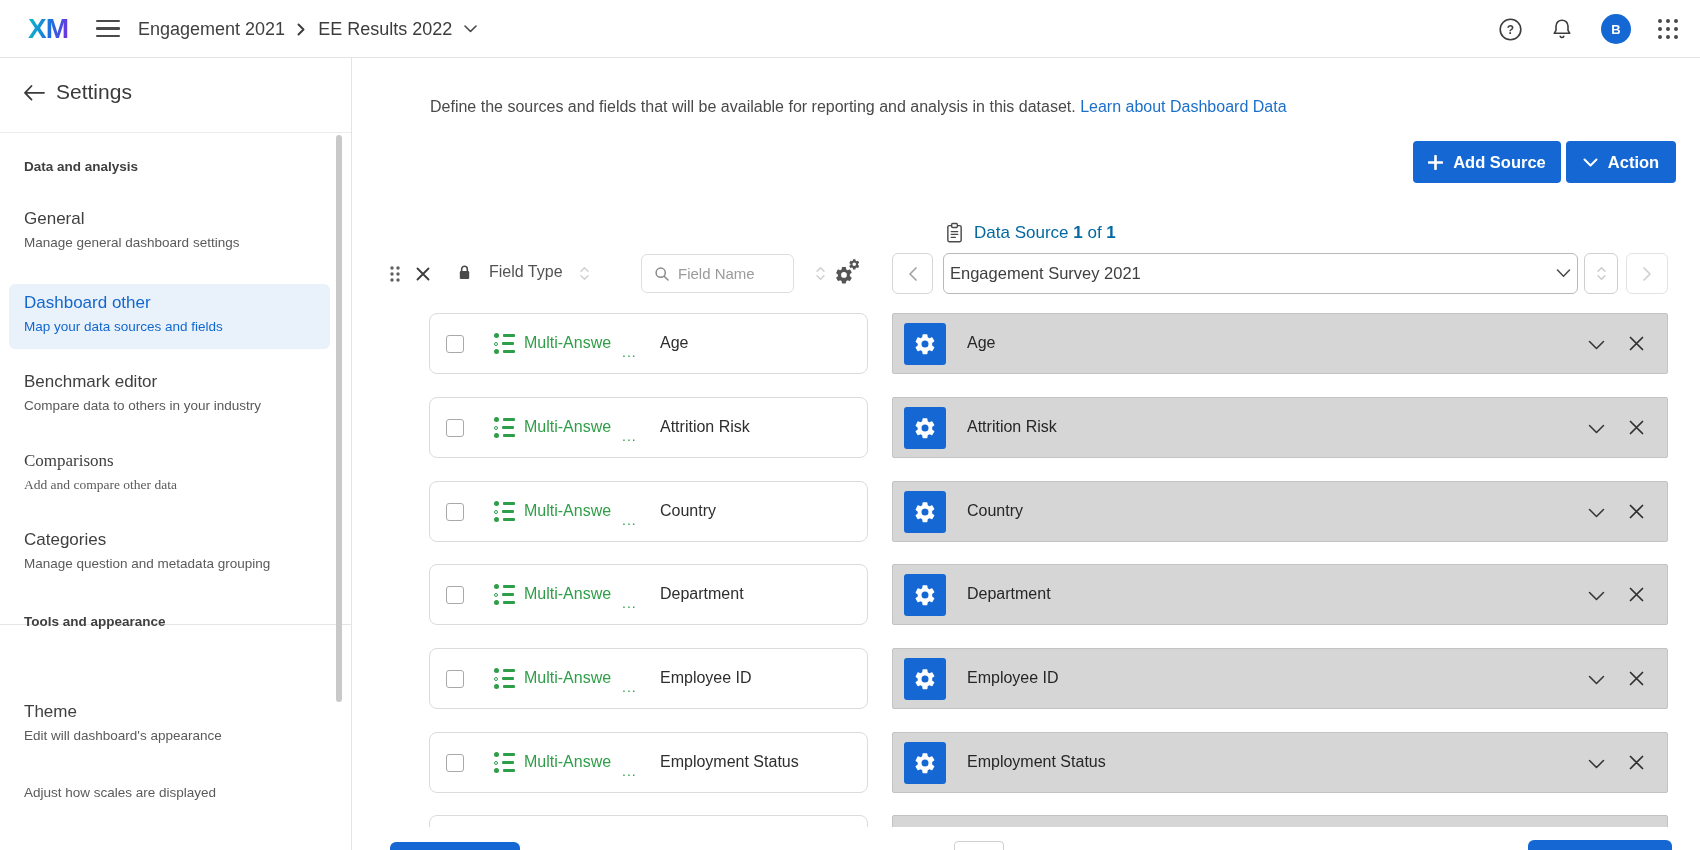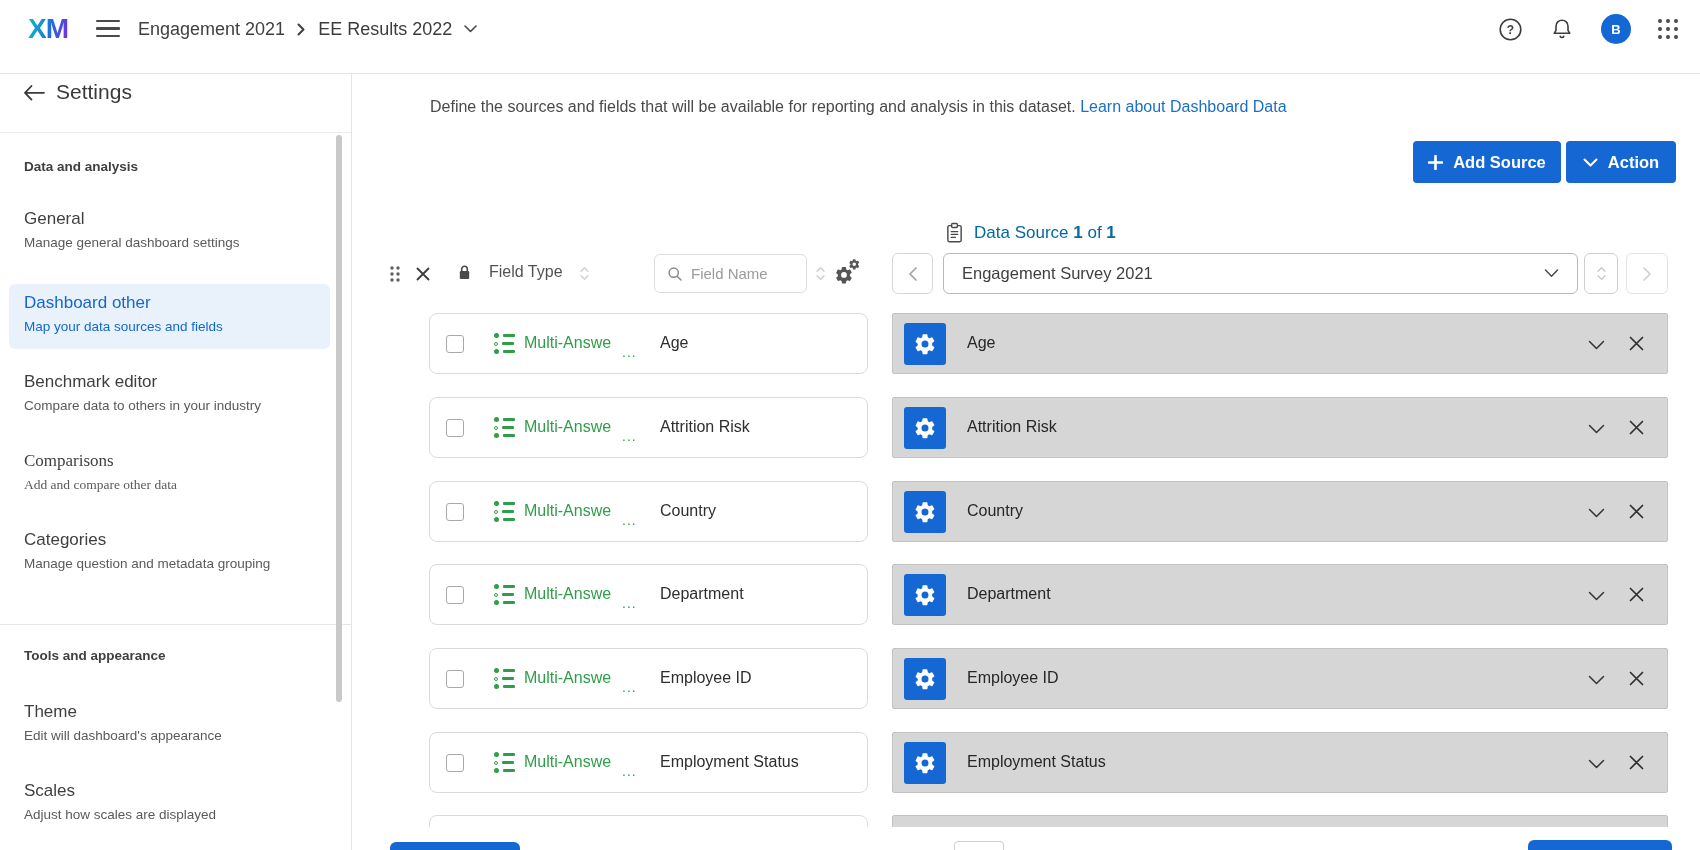--- a/index.html
+++ b/index.html
@@ -1,20 +1,20 @@
 <!DOCTYPE html>
 <html><head>
 <meta charset="utf-8">
 <style>
   * { margin:0; padding:0; box-sizing:border-box; }
   html,body { width:1700px; height:850px; overflow:hidden; background:#fff;
     font-family:"Liberation Sans","DejaVu Sans",sans-serif; }
 
   
-  .topbar { position:absolute; left:0; top:0; width:1700px; height:74px; background:#fff;
+  .topbar { position:absolute; left:0; top:0; width:1700px; height:58px; background:#fff;
     border-bottom:1px solid #e4e4e4; display:flex; align-items:center; z-index:30; }
   .logo { position:absolute; left:28px; top:13px; font-size:28px; font-weight:800; letter-spacing:-1px;
     background:linear-gradient(100deg,#0cc0c7 0%,#1d6fe0 55%,#7a2bdf 100%);
     -webkit-background-clip:text; background-clip:text; color:transparent; }
   .hamburger { position:absolute; left:96px; top:20px; width:24px; height:17px; display:flex;
     flex-direction:column; justify-content:space-between; cursor:pointer; }
   .hamburger span { display:block; height:2.4px; background:#4a4a4a; border-radius:1px; }
   .breadcrumb { position:absolute; left:138px; top:0; height:58px; display:flex; align-items:center; gap:12px; }
   .bc-parent { font-size:18px; color:#404040; }
   .bc-current { font-size:18px; color:#3c3c3c; }
@@ -52,32 +52,32 @@
 
   .ds-header { position:absolute; left:592px; top:164px; display:flex; align-items:center; gap:10px;
     font-size:17px; color:#0369a1; }
   .ds-header b { font-weight:700; }
 
   .ctrl { position:absolute; top:195px; height:41px; }
   .hdr-icons { left:36px; display:flex; align-items:center; gap:14px; }
   .lockwrap { position:absolute; left:104px; top:205px; }
   .field-type-label { position:absolute; left:136px; top:205px; font-size:16px; color:#525252; }
   .sort-ico { position:absolute; top:207px; }
-  .search-box { position:absolute; left:301px; top:196px; width:153px; height:39px; border:1px solid #dedede;
+  .search-box { position:absolute; left:288px; top:196px; width:153px; height:39px; border:1px solid #dedede;
     border-radius:6px; background:#fff; display:flex; align-items:center; padding-left:12px; gap:8px; }
   .search-box input { border:none; outline:none; width:100px; font-size:15px; color:#3c3c3c;
     font-family:"Liberation Sans","DejaVu Sans",sans-serif; }
   .search-box input::placeholder { color:#9b9b9b; }
   .gears { position:absolute; left:480px; top:200px; width:30px; height:30px; cursor:pointer; }
 
   .nav-btn { position:absolute; top:195px; height:41px; border-radius:6px; background:#fff;
     display:flex; align-items:center; justify-content:center; cursor:pointer; }
   .nav-prev { left:539px; width:41px; border:1px solid #d6d6d6; }
   .src-select { position:absolute; left:590px; top:195px; width:635px; height:41px; border:1px solid #b9b9b9;
-    border-radius:6px; background:#fff; display:flex; align-items:center; padding:0 18px; cursor:pointer; }
+    border-radius:6px; background:#fff; display:flex; align-items:center; padding:0 6px; cursor:pointer; }
   .src-select .val { font-size:16.5px; color:#3f3f3f; flex:1; }
   .updown-btn { left:1231px; width:34px; border:1px solid #cfcfcf; }
   .nav-next { left:1273px; width:42px; border:1px solid #e3e3e3; }
 
   .lrow { position:absolute; left:76px; width:439px; height:61px; background:#fff; border:1px solid #dbdbdb;
     border-radius:8px; }
   .lrow .cbx { position:absolute; left:16px; top:21px; width:18px; height:18px; border:1px solid #a9a9a9;
     border-radius:3px; background:#fff; cursor:pointer; }
   .ma-icon { position:absolute; left:64px; top:19px; width:22px; display:flex; flex-direction:column; gap:3.5px; }
   .ma-icon .r { display:flex; align-items:center; gap:4px; }
@@ -187,28 +187,27 @@
   <div class="sb-item" style="top:392px;font-family:Liberation Serif, serif;">
     <div class="t">Comparisons</div>
     <div class="s">Add and compare other data</div>
   </div>
   <div class="sb-item" style="top:471px;">
     <div class="t">Categories</div>
     <div class="s">Manage question and metadata grouping</div>
   </div>
 
   <div class="sb-divider"></div>
-  <div class="sb-section-label" style="top:590px;text-align:center;">Tools and appearance</div>
+  <div class="sb-section-label" style="top:556px;text-align:center;">Tools and appearance</div>
 
   <div class="sb-item" style="top:643px;">
     <div class="t">Theme</div>
     <div class="s">Edit will dashboard's appearance</div>
   </div>
   <div class="sb-item" style="top:722px;">
-    <div class="t">Scales</div>
     <div class="s">Adjust how scales are displayed</div>
   </div>
 
   <div class="sb-scrollbar"></div>
 </div>
 
 <div class="main">
 
   <div class="desc">
     <span>Define the sources and fields that will be available for reporting and analysis in this dataset.</span>

